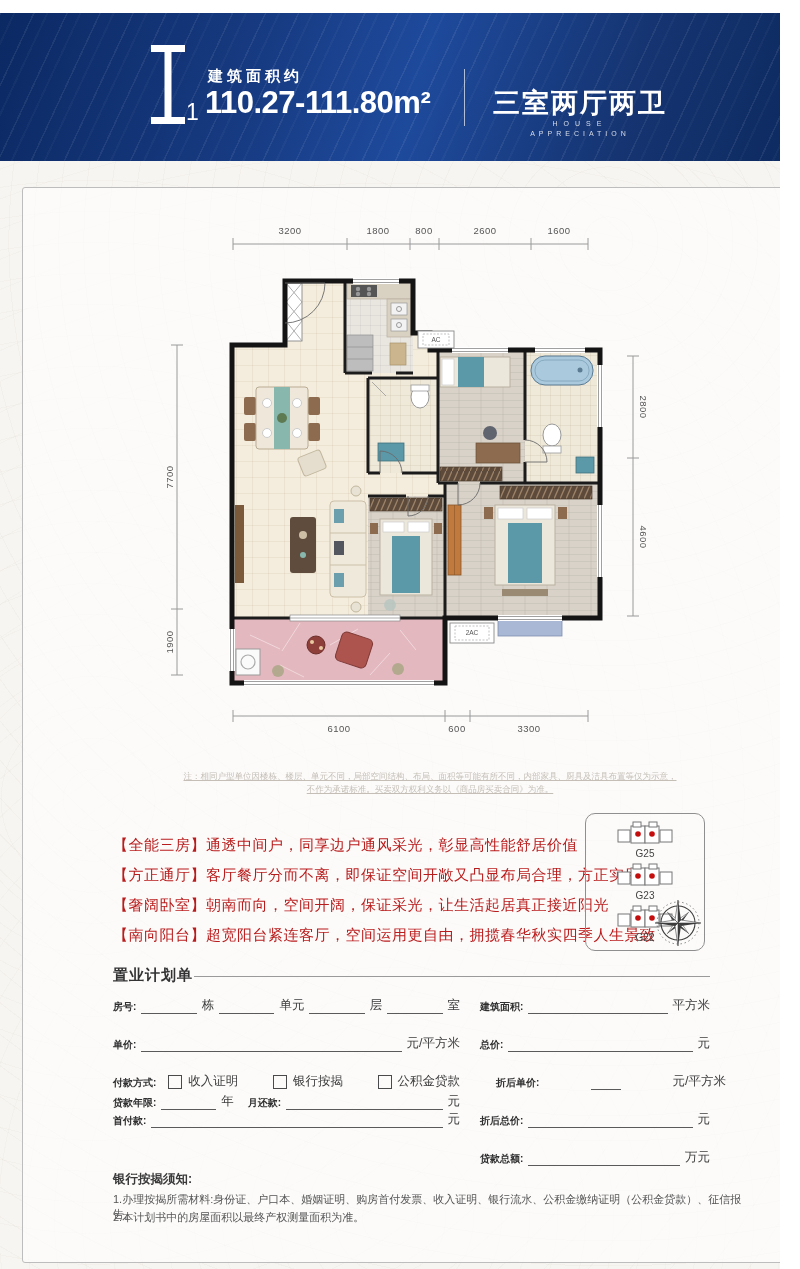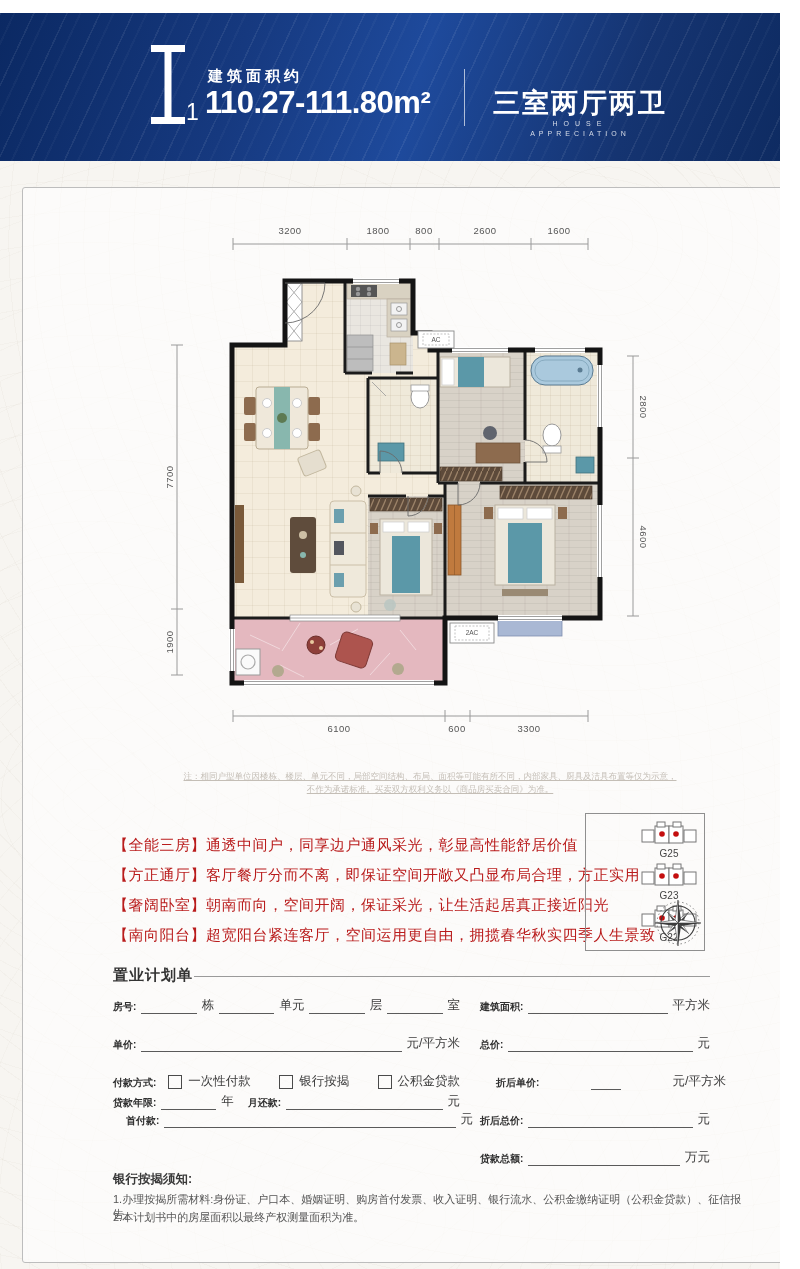--- a/index.html
+++ b/index.html
@@ -26,22 +26,22 @@
   
   .card{position:absolute;left:22px;top:174px;width:759px;height:1074px;border:1px solid #bdbdbd;border-radius:3px;background:rgba(255,255,255,0.62);}
   
   .plan{position:absolute;left:140px;top:192px;}
   .dim{font-size:9.5px;fill:#555;letter-spacing:.5px;}
   .aclab{font-size:6.5px;fill:#555;}
   .plannote{position:absolute;left:160px;top:757px;width:540px;text-align:center;font-size:8.5px;color:#c4beb6;line-height:13px;text-decoration:underline;}
   
   .features{position:absolute;left:113px;top:817px;font-size:15px;color:#b91c1c;line-height:30px;letter-spacing:.5px;}
   
-  .locbox{position:absolute;left:585px;top:800px;width:120px;height:138px;border:1.5px solid #8f8f8f;border-radius:0;
-    display:flex;flex-direction:column;align-items:flex-end;justify-content:space-evenly;box-sizing:border-box;padding:3px 6px;}
+  .locbox{position:absolute;left:585px;top:800px;width:120px;height:138px;border:1.5px solid #8f8f8f;border-radius:10px;
+    display:flex;flex-direction:column;align-items:center;justify-content:space-evenly;box-sizing:border-box;padding:3px 6px;}
   .locitem{display:flex;flex-direction:column;align-items:center;}
   .locitem .lab{font-size:10px;color:#444;margin-top:1px;}
   .compass{position:absolute;left:650px;top:882px;}
   
   .formtitle{position:absolute;left:113px;top:953px;font-size:15px;font-weight:bold;color:#333;letter-spacing:1px;}
   .titleline{position:absolute;left:194px;top:963px;width:516px;height:1px;background:#9a9a9a;}
   .row{position:absolute;display:flex;align-items:flex-end;font-size:12.5px;color:#3c3c3c;white-space:nowrap;}
   .row .lb{font-weight:bold;font-size:10px;color:#2f2f2f;}
   .u{flex:1;border-bottom:1px solid #5a5a5a;height:15px;margin:0 5px;min-width:20px;}
   .u.fx{flex:none;width:55px;}
@@ -411,34 +411,34 @@
     <span class="lb">单价:</span>
     <span class="u"></span>
     <span>元/平方米</span>
   </div>
 
   <div class="row" style="left:113px;top:1060px;width:347px;">
     <span class="lb">付款方式:</span>
     <span class="opts">
       <span class="opt">
         <span class="cb"></span>
-        <span>一次性付款</span>
+        <span>收入证明</span>
       </span>
       <span class="opt">
         <span class="cb"></span>
         <span>银行按揭</span>
       </span>
       <span class="opt">
         <span class="cb"></span>
         <span>公积金贷款</span>
       </span>
     </span>
   </div>
 
-  <div class="row" style="left:126px;top:1098px;width:347px;">
+  <div class="row" style="left:113px;top:1098px;width:347px;">
     <span class="lb">首付款:</span>
     <span class="u"></span>
     <span>元</span>
   </div>
 
   <div class="row" style="left:113px;top:1080px;width:347px;">
     <span class="lb">贷款年限:</span>
     <span class="u fx"></span>
     <span>年</span>
     <span class="sp12"></span>

